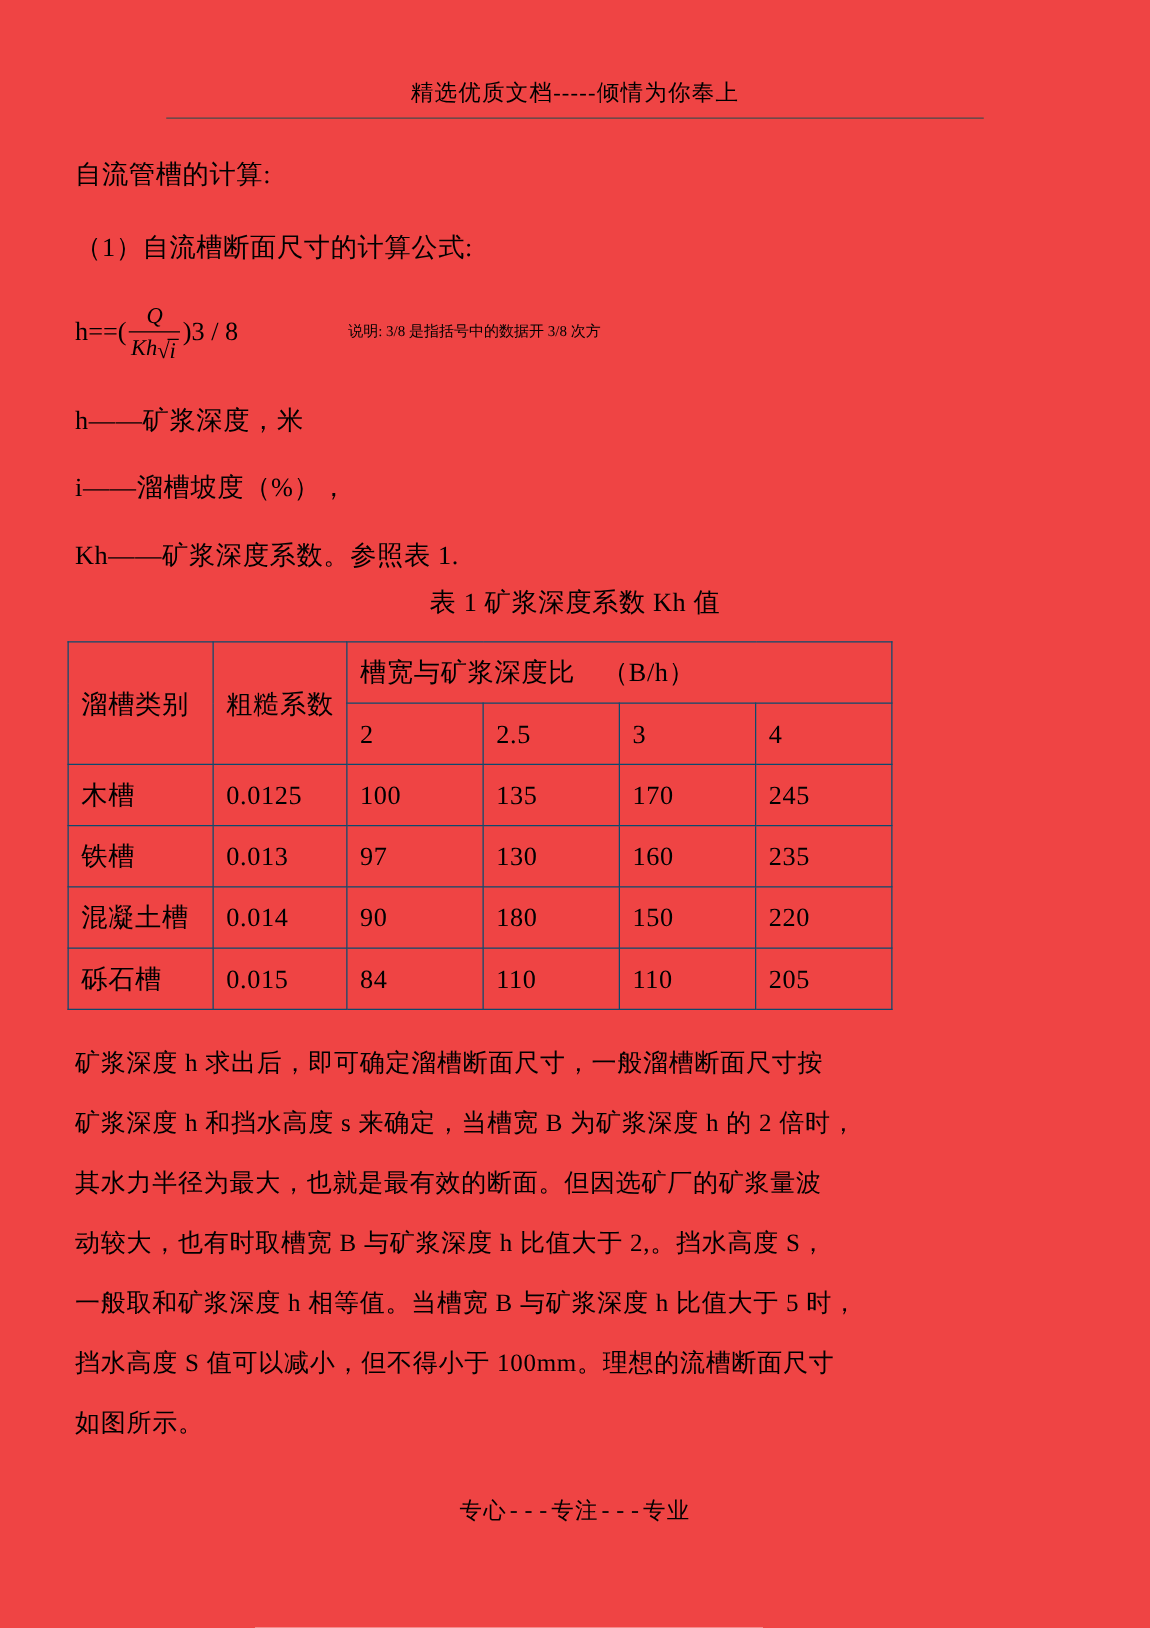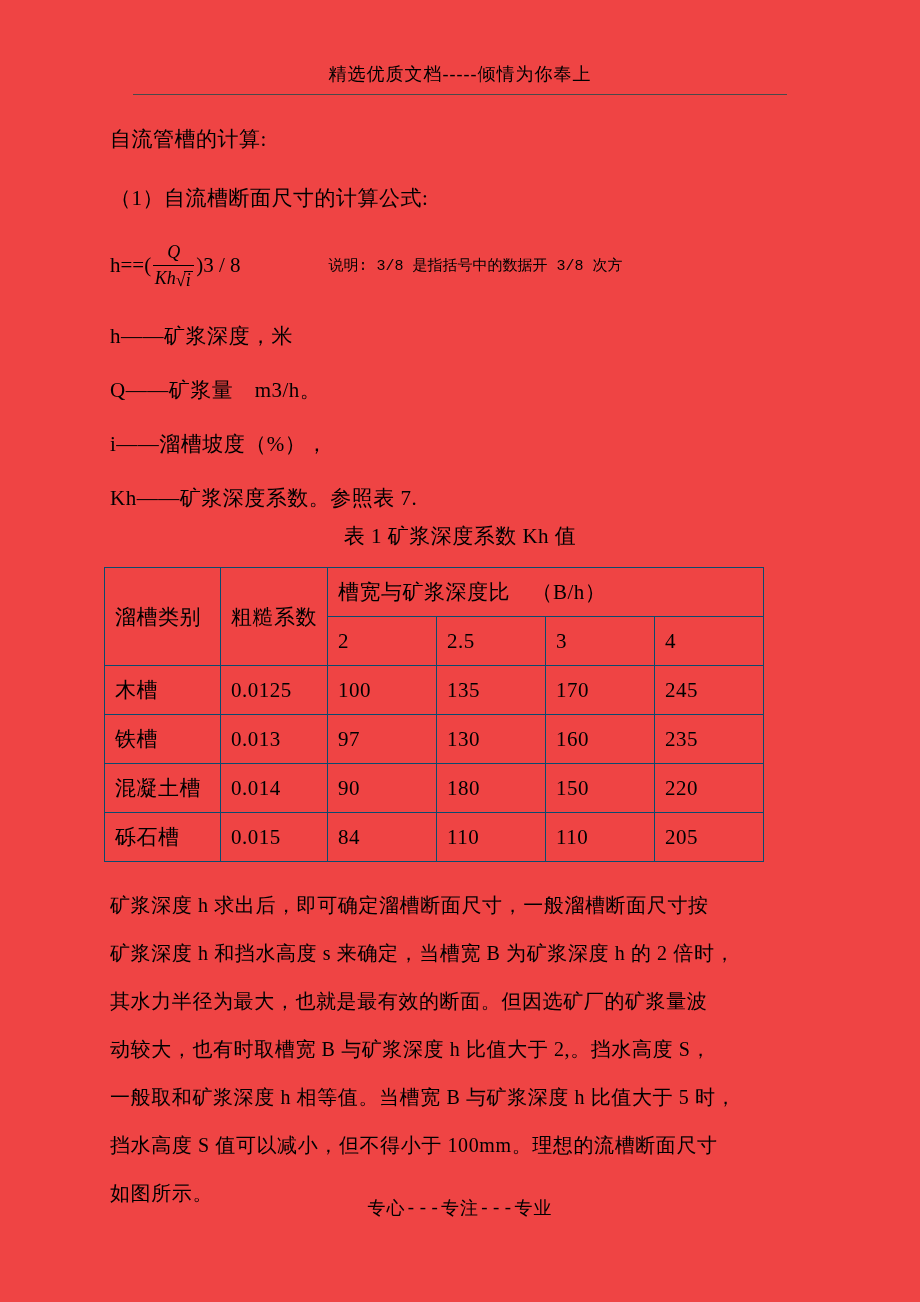--- a/index.html
+++ b/index.html
@@ -23,21 +23,21 @@
     text-align: center;
     font-size: 18px;
     letter-spacing: 1px;
   }
   .header-rule {
     border: 0;
     border-top: 1px solid #4a4a4a;
     margin: 8px 133px 0 133px;
   }
   .content {
-    padding: 0 110px;
+    padding: 0 60px;
   }
   .line {
     font-size: 21px;
     letter-spacing: 0.5px;
   }
   .section-title { margin-top: 30px; }
   .formula-caption { margin-top: 31px; }
   .formula-row {
     margin-top: 22px;
     display: flex;
@@ -70,23 +70,23 @@
   .sqrt { display: inline-flex; align-items: flex-start; font-style: normal; }
   .sqrt-radical { font-style: normal; font-size: 18px; line-height: 18px; }
   .sqrt-arg {
     font-style: italic;
     border-top: 1.5px solid #000;
     line-height: 17px;
     padding: 0 2px;
     margin-left: -2px;
   }
   .formula-note {
-    font-size: 15px;
+    font-size: 12px;
     margin-left: 88px;
-    font-family: Liberation Mono, monospace;
+    font-family: Liberation Serif, serif;
   }
   .definition { margin-top: 26px; }
   .table-caption {
     margin-top: 10px;
     text-align: center;
     font-size: 21px;
     letter-spacing: 0.5px;
   }
   table.ktable {
     border-collapse: collapse;
@@ -156,23 +156,22 @@
               <span class="sqrt-arg">i</span>
             </span>
           </span>
         </span>
         <span>)3 / 8</span>
       </span>
       <span class="formula-note">说明: 3/8 是指括号中的数据开 3/8 次方</span>
     </div>
 
     <p class="line definition">h——矿浆深度，米</p>
-    <p class="line definition">Q——矿浆量　m3/h。</p>
     <p class="line definition">i——溜槽坡度（%），</p>
-    <p class="line definition">Kh——矿浆深度系数。参照表 7.</p>
+    <p class="line definition">Kh——矿浆深度系数。参照表 1.</p>
 
     <p class="table-caption">表 1 矿浆深度系数 Kh 值</p>
 
     <table class="ktable">
       <tbody>
           <tr>
         <td class="col-type" rowspan="2">溜槽类别</td>
         <td class="col-coef" rowspan="2">粗糙系数</td>
         <td colspan="4">槽宽与矿浆深度比　（B/h）</td>
       </tr>

